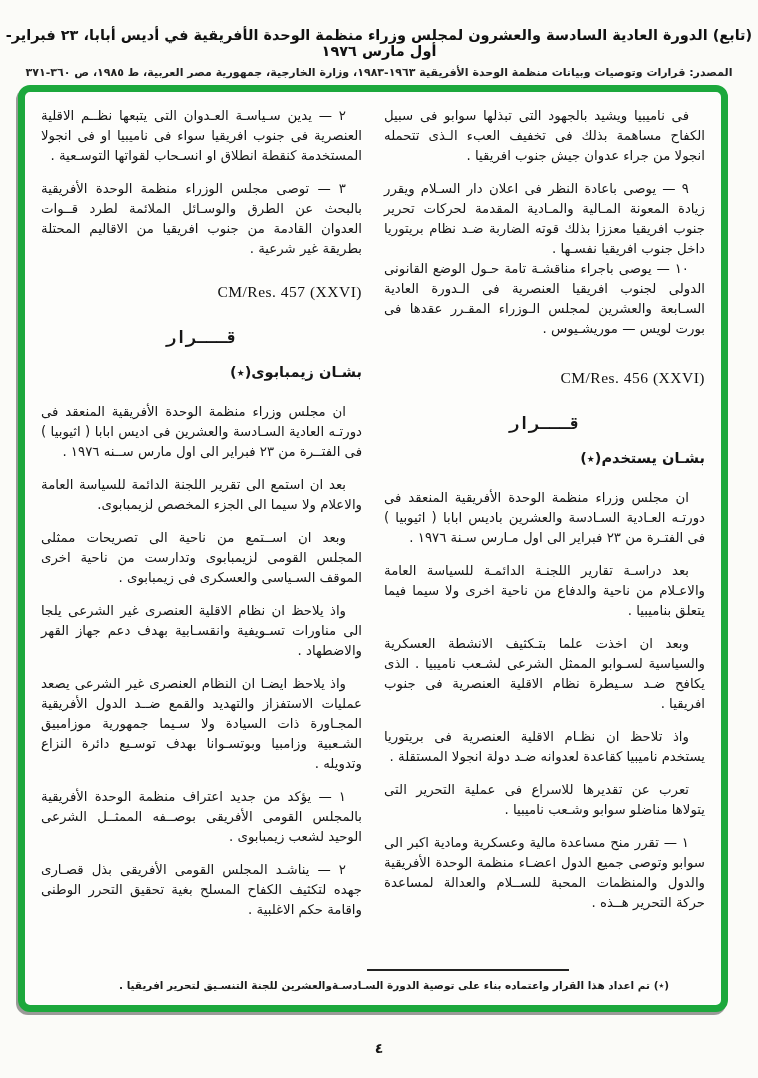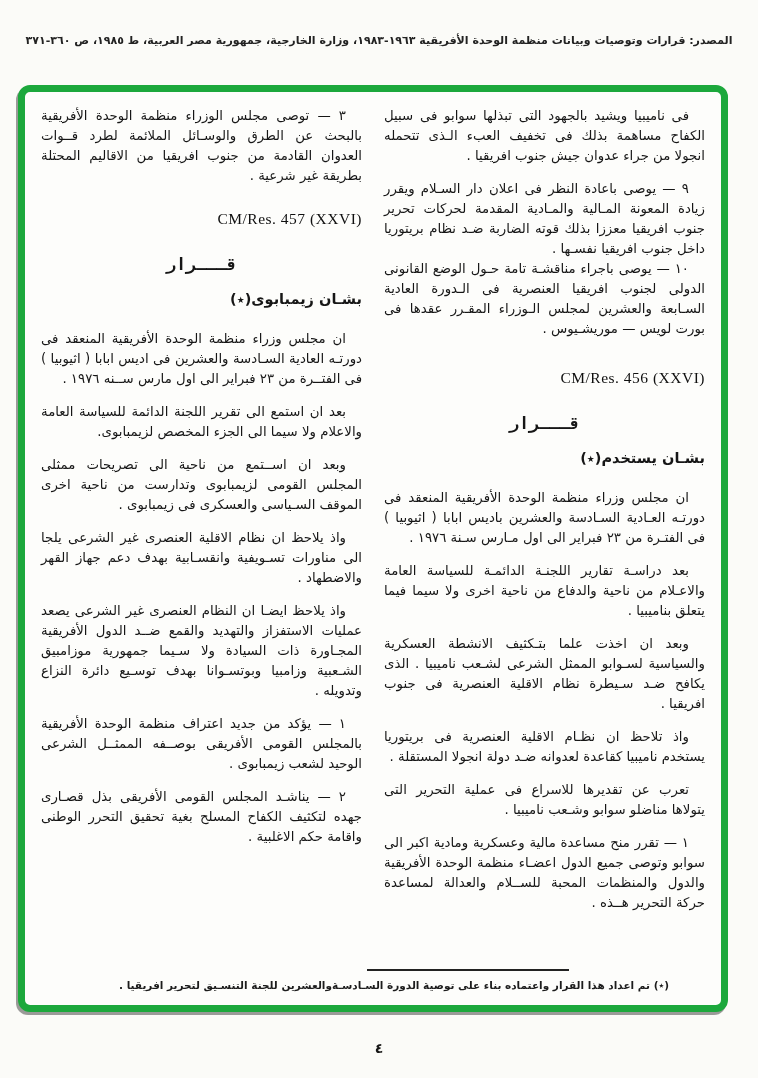--- a/index.html
+++ b/index.html
@@ -85,20 +85,21 @@
     position:absolute;left:0;right:0;top:1040px;
     text-align:center;font-size:14px;font-weight:700;
   }
 </style>
 </head>
 <body>
 
 <div class="page">
 
   <div class="header">
+    <div class="header-line1">(تابع) الدورة العادية السادسة والعشرون لمجلس وزراء منظمة الوحدة الأفريقية في أديس أبابا، ٢٣ فبراير- أول مارس ١٩٧٦</div>
     <div class="header-line2">المصدر: قرارات وتوصيات وبيانات منظمة الوحدة الأفريقية ١٩٦٣-١٩٨٣، وزارة الخارجية، جمهورية مصر العربية، ط ١٩٨٥، ص ٣٦٠-٣٧١</div>
   </div>
 
   <div class="doc-box">
     <div class="cols">
 
       <div class="col col-right">
         <p class="para">فى ناميبيا ويشيد بالجهود التى تبذلها سوابو فى سبيل الكفاح مساهمة بذلك فى تخفيف العبء الـذى تتحمله انجولا من جراء عدوان جيش جنوب افريقيا .</p>
         <p class="para">٩ — يوصى باعادة النظر فى اعلان دار السـلام ويقرر زيادة المعونة المـالية والمـادية المقدمة لحركات تحرير جنوب افريقيا معززا بذلك قوته الضاربة ضـد نظام بريتوريا داخل جنوب افريقيا نفسـها .</p>
         <p class="para attached">١٠ — يوصى باجراء مناقشـة تامة حـول الوضع القانونى الدولى لجنوب افريقيا العنصرية فى الـدورة العادية السـابعة والعشرين لمجلس الـوزراء المقـرر عقدها فى بورت لويس — موريشـيوس .</p>
@@ -109,20 +110,21 @@
 
         <p class="para">ان مجلس وزراء منظمة الوحدة الأفريقية المنعقد فى دورتـه العـادية السـادسة والعشرين باديس ابابا ( اثيوبيا ) فى الفتـرة من ٢٣ فبراير الى اول مـارس سـنة ١٩٧٦ .</p>
         <p class="para">بعد دراسـة تقارير اللجنـة الدائمـة للسياسة العامة والاعـلام من ناحية والدفاع من ناحية اخرى ولا سيما فيما يتعلق بناميبيا .</p>
         <p class="para">وبعد ان اخذت علما بتـكثيف الانشطة العسكرية والسياسية لسـوابو الممثل الشرعى لشـعب ناميبيا . الذى يكافح ضـد سـيطرة نظام الاقلية العنصرية فى جنوب افريقيا .</p>
         <p class="para">واذ تلاحظ ان نظـام الاقلية العنصرية فى بريتوريا يستخدم ناميبيا كقاعدة لعدوانه ضـد دولة انجولا المستقلة .</p>
         <p class="para">تعرب عن تقديرها للاسراع فى عملية التحرير التى يتولاها مناضلو سوابو وشـعب ناميبيا .</p>
         <p class="para">١ — تقرر منح مساعدة مالية وعسكرية ومادية اكبر الى سوابو وتوصى جميع الدول اعضـاء منظمة الوحدة الأفريقية والدول والمنظمات المحبة للســلام والعدالة لمساعدة حركة التحرير هــذه .</p>
       </div>
 
       <div class="col col-left">
+        <p class="para">٢ — يدين سـياسـة العـدوان التى يتبعها نظــم الاقلية العنصرية فى جنوب افريقيا سواء فى ناميبيا او فى انجولا المستخدمة كنقطة انطلاق او انسـحاب لقواتها التوسـعية .</p>
         <p class="para">٣ — توصى مجلس الوزراء منظمة الوحدة الأفريقية بالبحث عن الطرق والوسـائل الملائمة لطرد قــوات العدوان القادمة من جنوب افريقيا من الاقاليم المحتلة بطريقة غير شرعية .</p>
 
         <div class="res-code">CM/Res. 457 (XXVI)</div>
         <div class="res-title">قـــرار</div>
         <div class="res-subtitle">بشـان زيمبابوى(٭)</div>
 
         <p class="para">ان مجلس وزراء منظمة الوحدة الأفريقية المنعقد فى دورتـه العادية السـادسة والعشرين فى اديس ابابا ( اثيوبيا ) فى الفتــرة من ٢٣ فبراير الى اول مارس ســنه ١٩٧٦ .</p>
         <p class="para">بعد ان استمع الى تقرير اللجنة الدائمة للسياسة العامة والاعلام ولا سيما الى الجزء المخصص لزيمبابوى.</p>
         <p class="para">وبعد ان اســتمع من ناحية الى تصريحات ممثلى المجلس القومى لزيمبابوى وتدارست من ناحية اخرى الموقف السـياسى والعسكرى فى زيمبابوى .</p>
         <p class="para">واذ يلاحظ ان نظام الاقلية العنصرى غير الشرعى يلجا الى مناورات تسـويفية وانقسـابية بهدف دعم جهاز القهر والاضطهاد .</p>

